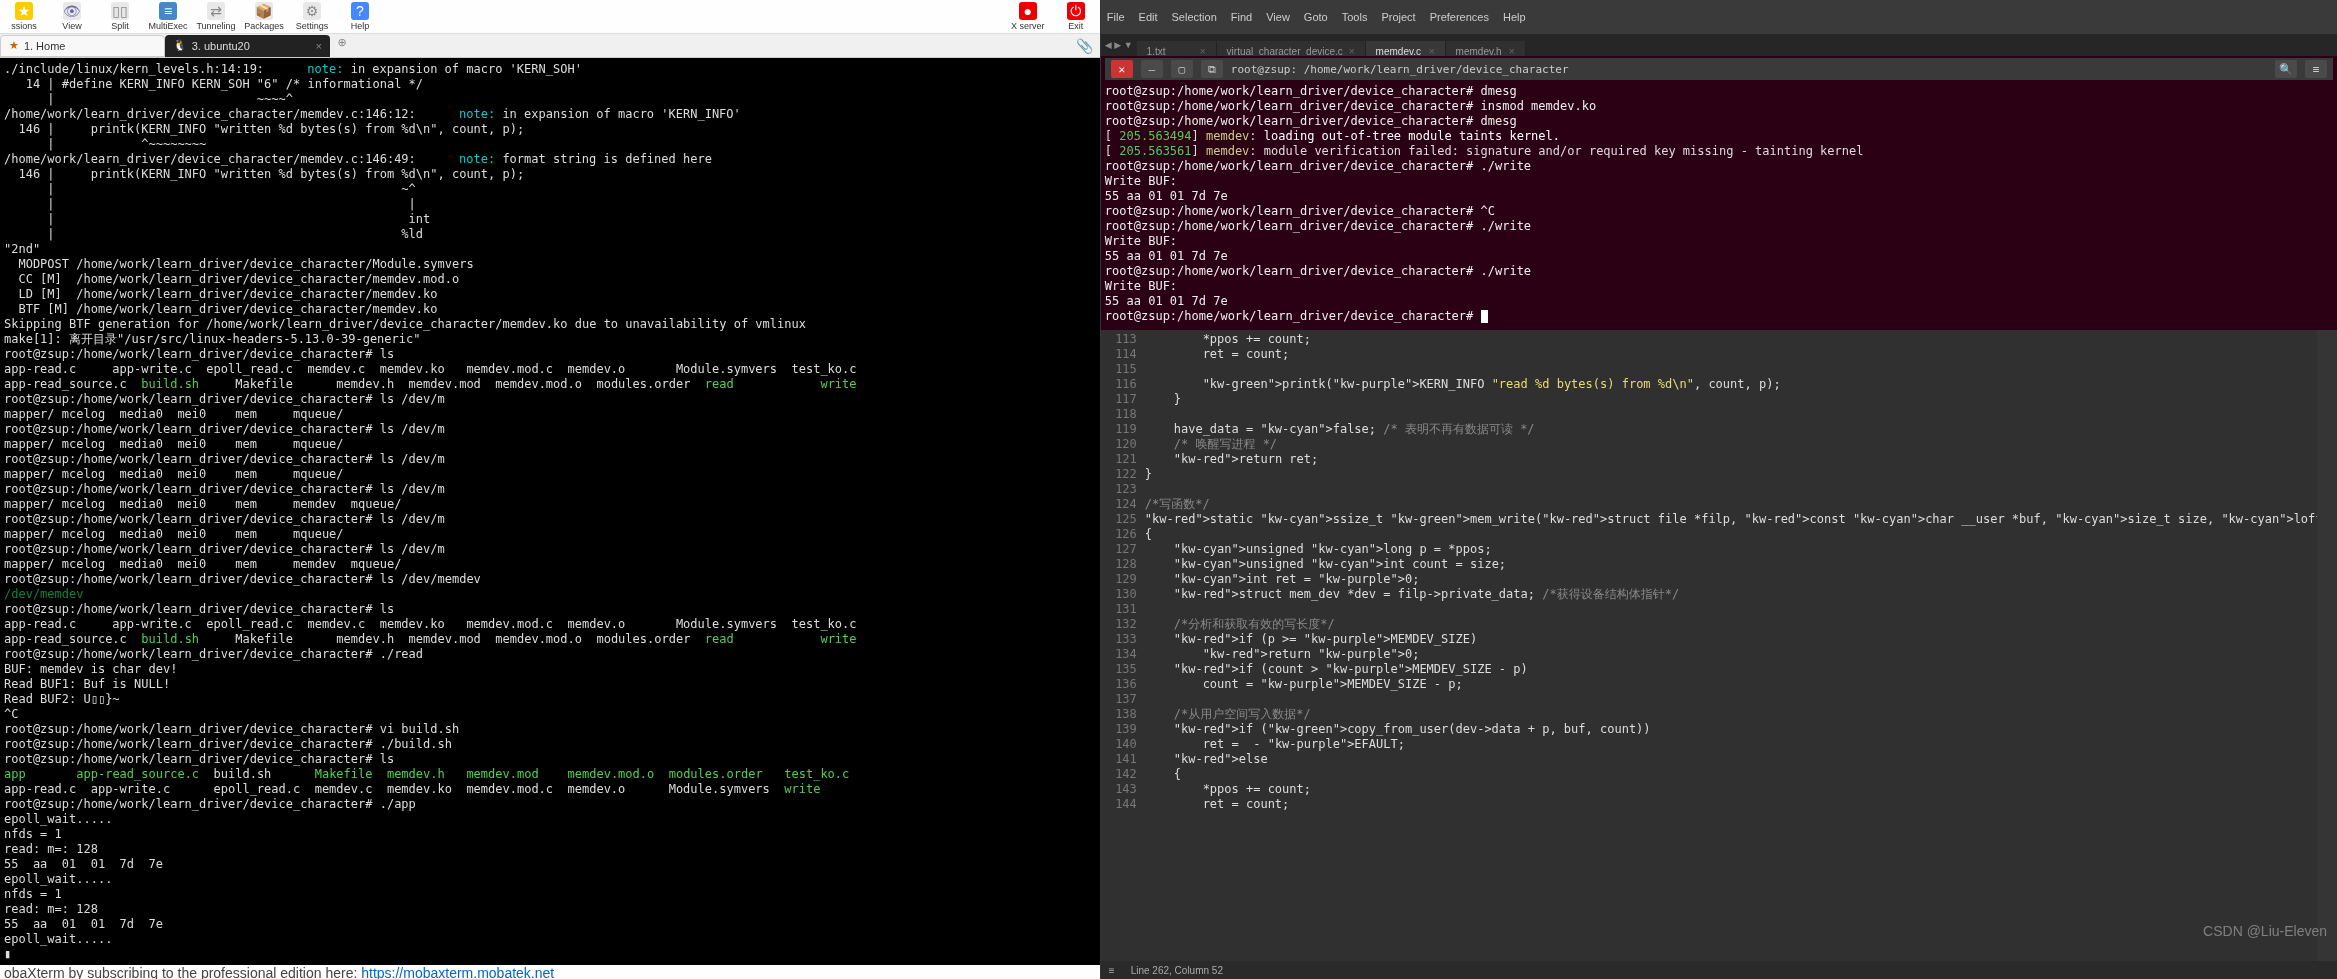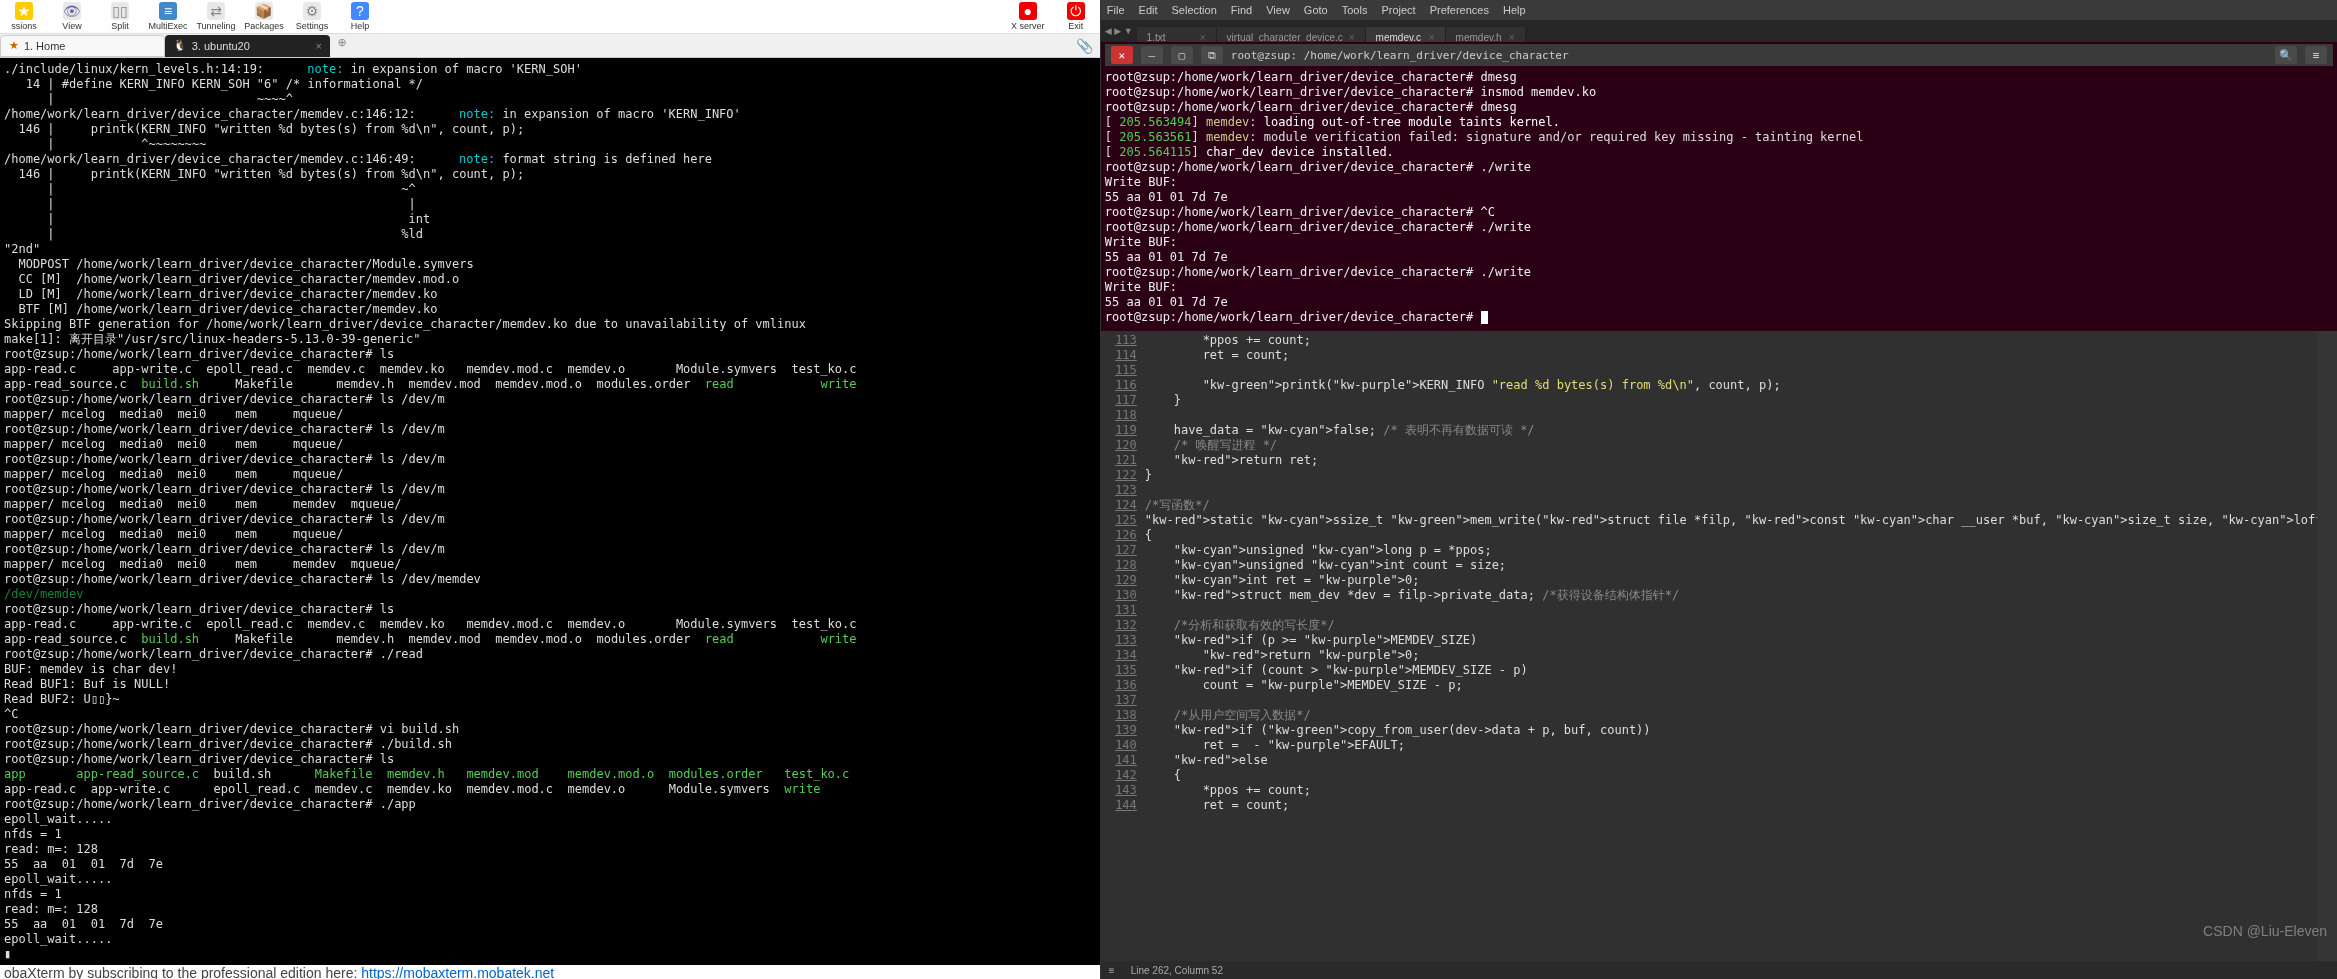--- a/index.html
+++ b/index.html
@@ -36,21 +36,21 @@
 .terminal-left { flex: 1; background: #000; color: #ddd; font-family: "Consolas", monospace; font-size: 12px; line-height: 15px; padding: 4px 4px; overflow: hidden; white-space: pre; }
 .terminal-left .note { color: #00cccc; margin-left: 36px; }
 .terminal-left .grn { color: #5c5; }
 .terminal-left .red { color: #15803d; }
 
 .footer-left { height: 14px; background: #fefefe; color: #444; font-size: 14px; padding: 0 4px; }
 .footer-left .lnk { color: #0066cc; text-decoration: underline; }
 
 
 .right-pane { flex: 1; display: flex; flex-direction: column; background: #2b2b2b; }
-.menu-right { height: 20px; background: #3a3a3a; display: flex; align-items: center; padding: 0 6px; gap: 14px; font-size: 11px; color: #ccc; }
+.menu-right { height: 34px; background: #3a3a3a; display: flex; align-items: center; padding: 0 6px; gap: 14px; font-size: 11px; color: #ccc; }
 .menu-item { }
 .tab-bar-right { height: 22px; background: #262626; display: flex; align-items: center; }
 .tab-nav { display: flex; gap: 2px; padding: 0 4px; color: #888; font-size: 9px; }
 .tab-right { min-width: 80px; height: 20px; display: flex; align-items: center; padding: 0 10px; font-size: 10px; color: #999; gap: 6px; background: #303030; border-right: 1px solid #222; margin-top: 12px; }
 .tab-right.active { background: #383838; color: #ddd; }
 .tab-right-close { margin-left: auto; color: #666; font-size: 10px; }
 
 .term-panel { background: #2b0014; color: #ddd; font-family: "Consolas", monospace; font-size: 12px; line-height: 15px; padding: 2px 4px 6px 4px; }
 .term-titlebar { background: #3a3a3a; height: 22px; display: flex; align-items: center; gap: 8px; padding: 0 6px; font-size: 11px; color: #ccc; margin-bottom: 4px; }
 .tb-btn { width: 22px; height: 18px; background: #4a4a4a; display: flex; align-items: center; justify-content: center; border-radius: 2px; font-size: 11px; }
@@ -58,21 +58,21 @@
 .tb-title { flex: 1; }
 .tb-search { }
 .term-panel .prmpt { color: #eee; }
 .term-panel .lg-grn { color: #5c5; }
 .term-panel .lg-ylw { color: #cc8; }
 .term-panel .lg-bold { color: #fff; font-weight: normal; }
 .cursor { display: inline-block; width: 7px; height: 13px; background: #fff; vertical-align: middle; }
 
 .editor { flex: 1; display: flex; background: #303030; font-family: "Consolas", monospace; font-size: 12px; line-height: 15px; overflow: hidden; position: relative; }
 .gutter { width: 44px; text-align: right; color: #777; padding: 2px 8px 2px 0; background: #303030; }
-.gutter div { height: 15px; text-decoration: underline; }
+.gutter div { height: 15px; }
 .code { flex: 1; color: #ddd; padding: 2px 0; white-space: pre; }
 .code div { height: 15px; }
 .kw-yellow { color: #e6db74; }
 .kw-cmt { color: #888; }
 .minimap { position: absolute; right: 0; top: 0; width: 20px; height: 100%; background: #353535; }
 
 .status-right { height: 18px; background: #2a2a2a; color: #aaa; font-size: 10px; display: flex; align-items: center; padding: 0 8px; gap: 16px; }
 .watermark { position: absolute; right: 10px; bottom: 22px; color: #aaa; font-size: 14px; opacity: 0.65; font-family: sans-serif; }
 </style>
 </head>
@@ -188,21 +188,20 @@
         <div class="tb-title">root@zsup: /home/work/learn_driver/device_character</div>
         <div class="tb-btn tb-search">🔍</div>
         <div class="tb-btn">≡</div>
       </div>
       <div id="sb-term">
           <div><span class="prmpt">root@zsup:/home/work/learn_driver/device_character# dmesg</span></div>
           <div><span class="prmpt">root@zsup:/home/work/learn_driver/device_character# insmod memdev.ko</span></div>
           <div><span class="prmpt">root@zsup:/home/work/learn_driver/device_character# dmesg</span></div>
           <div>[<span class="lg-grn">  205.563494</span>] <span class="lg-ylw">memdev</span>: <span class="lg-bold">loading out-of-tree module taints kernel.</span></div>
           <div>[<span class="lg-grn">  205.563561</span>] <span class="lg-ylw">memdev</span>: module verification failed: signature and/or required key missing - tainting kernel</div>
-          <div>[<span class="lg-grn">  205.564115</span>] <span class="lg-bold">char_dev device installed.</span></div>
           <div><span class="prmpt">root@zsup:/home/work/learn_driver/device_character# ./write</span></div>
           <div><span class="prmpt">Write BUF:</span></div>
           <div><span class="prmpt">55  aa  01  01  7d  7e</span></div>
           <div><span class="prmpt">root@zsup:/home/work/learn_driver/device_character# ^C</span></div>
           <div><span class="prmpt">root@zsup:/home/work/learn_driver/device_character# ./write</span></div>
           <div><span class="prmpt">Write BUF:</span></div>
           <div><span class="prmpt">55  aa  01  01  7d  7e</span></div>
           <div><span class="prmpt">root@zsup:/home/work/learn_driver/device_character# ./write</span></div>
           <div><span class="prmpt">Write BUF:</span></div>
           <div><span class="prmpt">55  aa  01  01  7d  7e</span></div>

